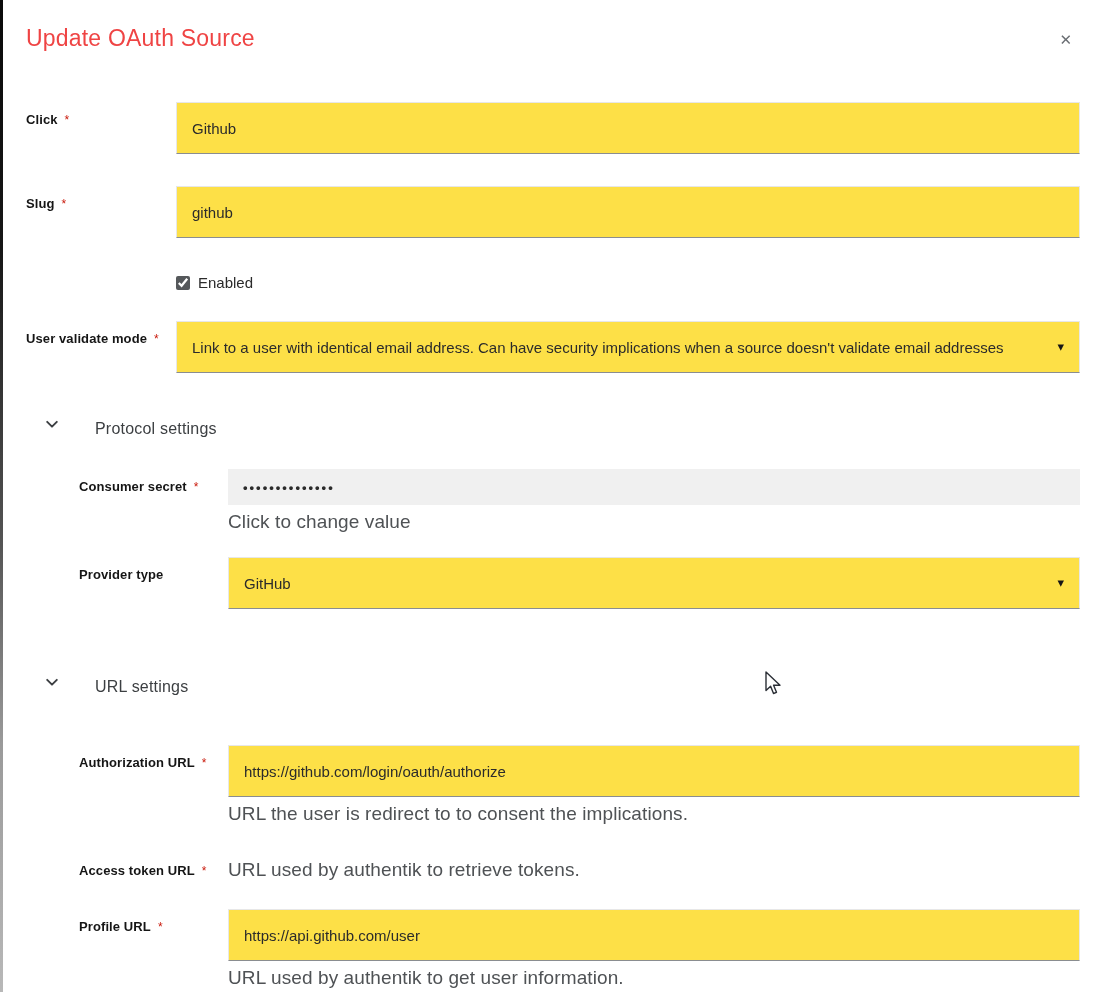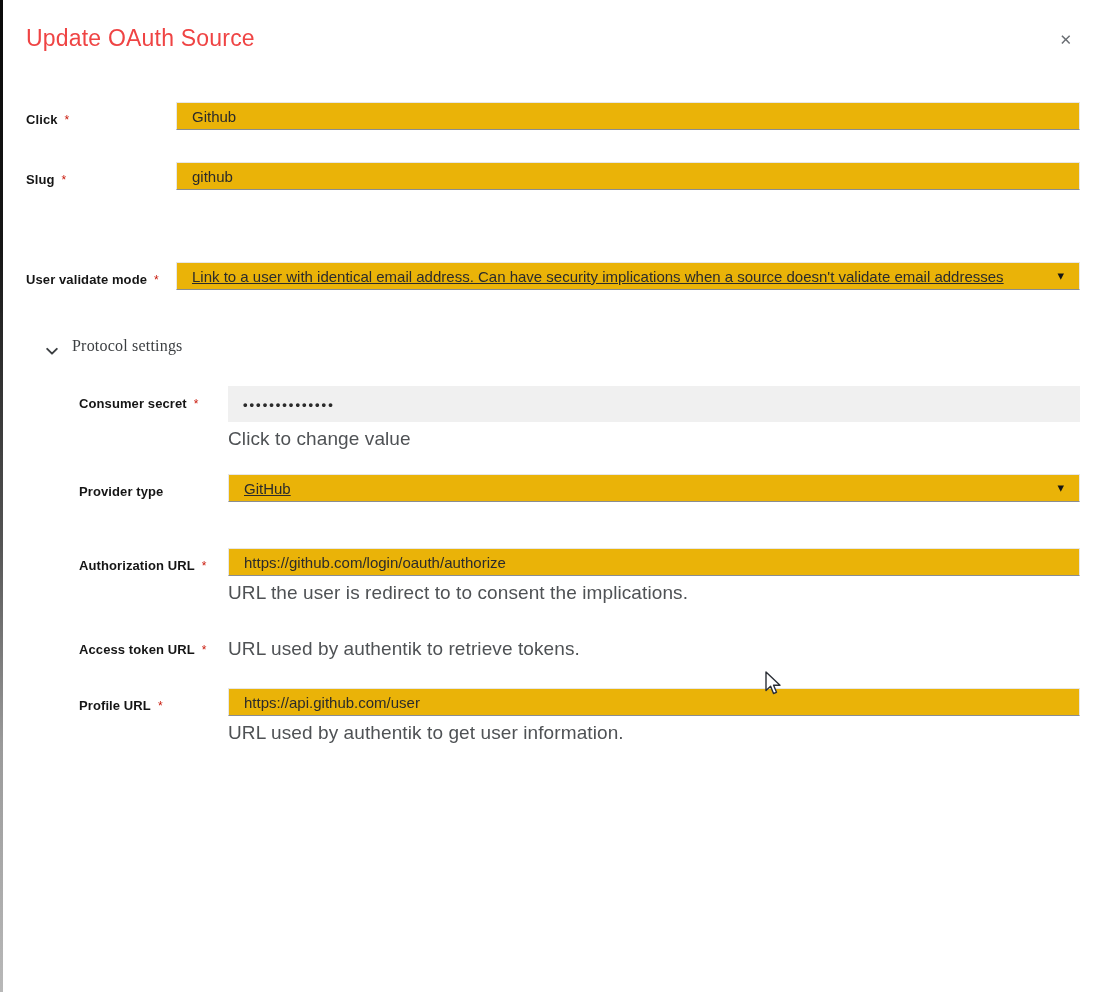--- a/index.html
+++ b/index.html
@@ -26,38 +26,38 @@
     padding: 4px; margin-top: 4px; font-family: inherit;
   }
   .form { padding: 0 24px 20px 26px; }
   .form-row {
     display: grid; grid-template-columns: 150px 1fr;
     align-items: start; margin-top: 32px;
   }
   .form-row > .lbl { padding-top: 10px; font-size: 13px; font-weight: bold; color: #151515; letter-spacing: 0.1px; }
   .req { color: #c9190b; margin-left: 7px; font-size: 12px; font-weight: normal; }
   .text-input, .select-input {
-    width: 100%; height: 28px;
+    width: 100%; height: 52px;
     border: 1px solid #e7e7e7; border-bottom: 1px solid #8a8d90;
     padding: 0 15px; font-size: 15px; color: #2b2b2b;
-    font-family: inherit; background: #eab308; border-radius: 0;
+    font-family: inherit; background: #fde047; border-radius: 0;
     outline: none;
   }
   .select-wrap { position: relative; }
-  .select-input { appearance: none; padding-right: 44px; white-space: nowrap; overflow: hidden; text-overflow: ellipsis; text-decoration: underline; }
+  .select-input { appearance: none; padding-right: 44px; white-space: nowrap; overflow: hidden; text-overflow: ellipsis; }
   .select-caret {
     position: absolute; right: 16px; top: 50%; transform: translateY(-56%);
     font-size: 13px; color: #151515; pointer-events: none;
   }
   .checkbox-row { display: flex; align-items: center; gap: 8px; padding-top: 4px; }
   .checkbox-row input[type=checkbox] { width: 14px; height: 14px; accent-color: #55585b; }
   .checkbox-row .cb-label { font-size: 15px; color: #2b2b2b; }
   .section-header {
-    display: flex; align-items: flex-end; gap: 13px;
-    padding-left: 19px; cursor: pointer; font-family: Liberation Serif, serif;
+    display: flex; align-items: flex-start; gap: 36px;
+    padding-left: 19px; cursor: pointer;
   }
   .section-header .chev { display: inline-flex; color: #3c3f42; }
   .section-header .sec-title { font-size: 16px; color: #3c3f42; line-height: 24px; letter-spacing: 0.2px; }
   .section-body { padding-left: 53px; }
   .section-body .form-row { grid-template-columns: 149px 1fr; }
   .secret-display {
     width: 100%; height: 36px; background: #f0f0f0; border: none;
     padding: 0 15px; font-size: 13px; font-weight: bold; letter-spacing: 2px;
     color: #2b2b2b; display: flex; align-items: center;
   }
@@ -90,20 +90,24 @@
     <input class="text-input" type="text" value="Github" style="">
   </div>
 
   <div class="form-row">
     <div class="lbl"><span>Slug</span><span class="req">*</span></div>
     <input class="text-input" type="text" value="github" style="">
   </div>
 
   <div class="form-row">
     <div class="lbl"></div>
+    <div class="checkbox-row">
+      <input type="checkbox" checked="" style="">
+      <span class="cb-label">Enabled</span>
+    </div>
   </div>
 
   <div class="form-row mt-umm">
     <div class="lbl"><span>User validate mode</span><span class="req">*</span></div>
     <div class="select-wrap">
       <input class="select-input" readonly="" value="Link to a user with identical email address. Can have security implications when a source doesn't validate email addresses" style="">
       <span class="select-caret">▾</span>
     </div>
   </div>
 
@@ -129,20 +133,28 @@
 
     <div class="form-row mt-30">
       <div class="lbl"><span>Provider type</span></div>
       <div class="select-wrap">
         <input class="select-input" readonly="" value="GitHub" style="">
         <span class="select-caret">▾</span>
       </div>
     </div>
   </div>
 
+  <div class="section-header mt-sec2">
+    <span class="chev">
+      <svg width="14" height="14" viewBox="0 0 16 16">
+          <path d="M2.5 5.5 L8 11 L13.5 5.5" fill="none" stroke="#3c3f42" stroke-width="2.2" stroke-linecap="round" stroke-linejoin="round"></path>
+        </svg>
+    </span>
+    <span class="sec-title">URL settings</span>
+  </div>
 
   <div class="section-body">
 
     <div class="form-row mt-sec-content">
       <div class="lbl"><span>Authorization URL</span><span class="req">*</span></div>
       <div>
         <input class="text-input" type="text" value="https://github.com/login/oauth/authorize" style="">
         <div class="helper">URL the user is redirect to to consent the implications.</div>
       </div>
     </div>

